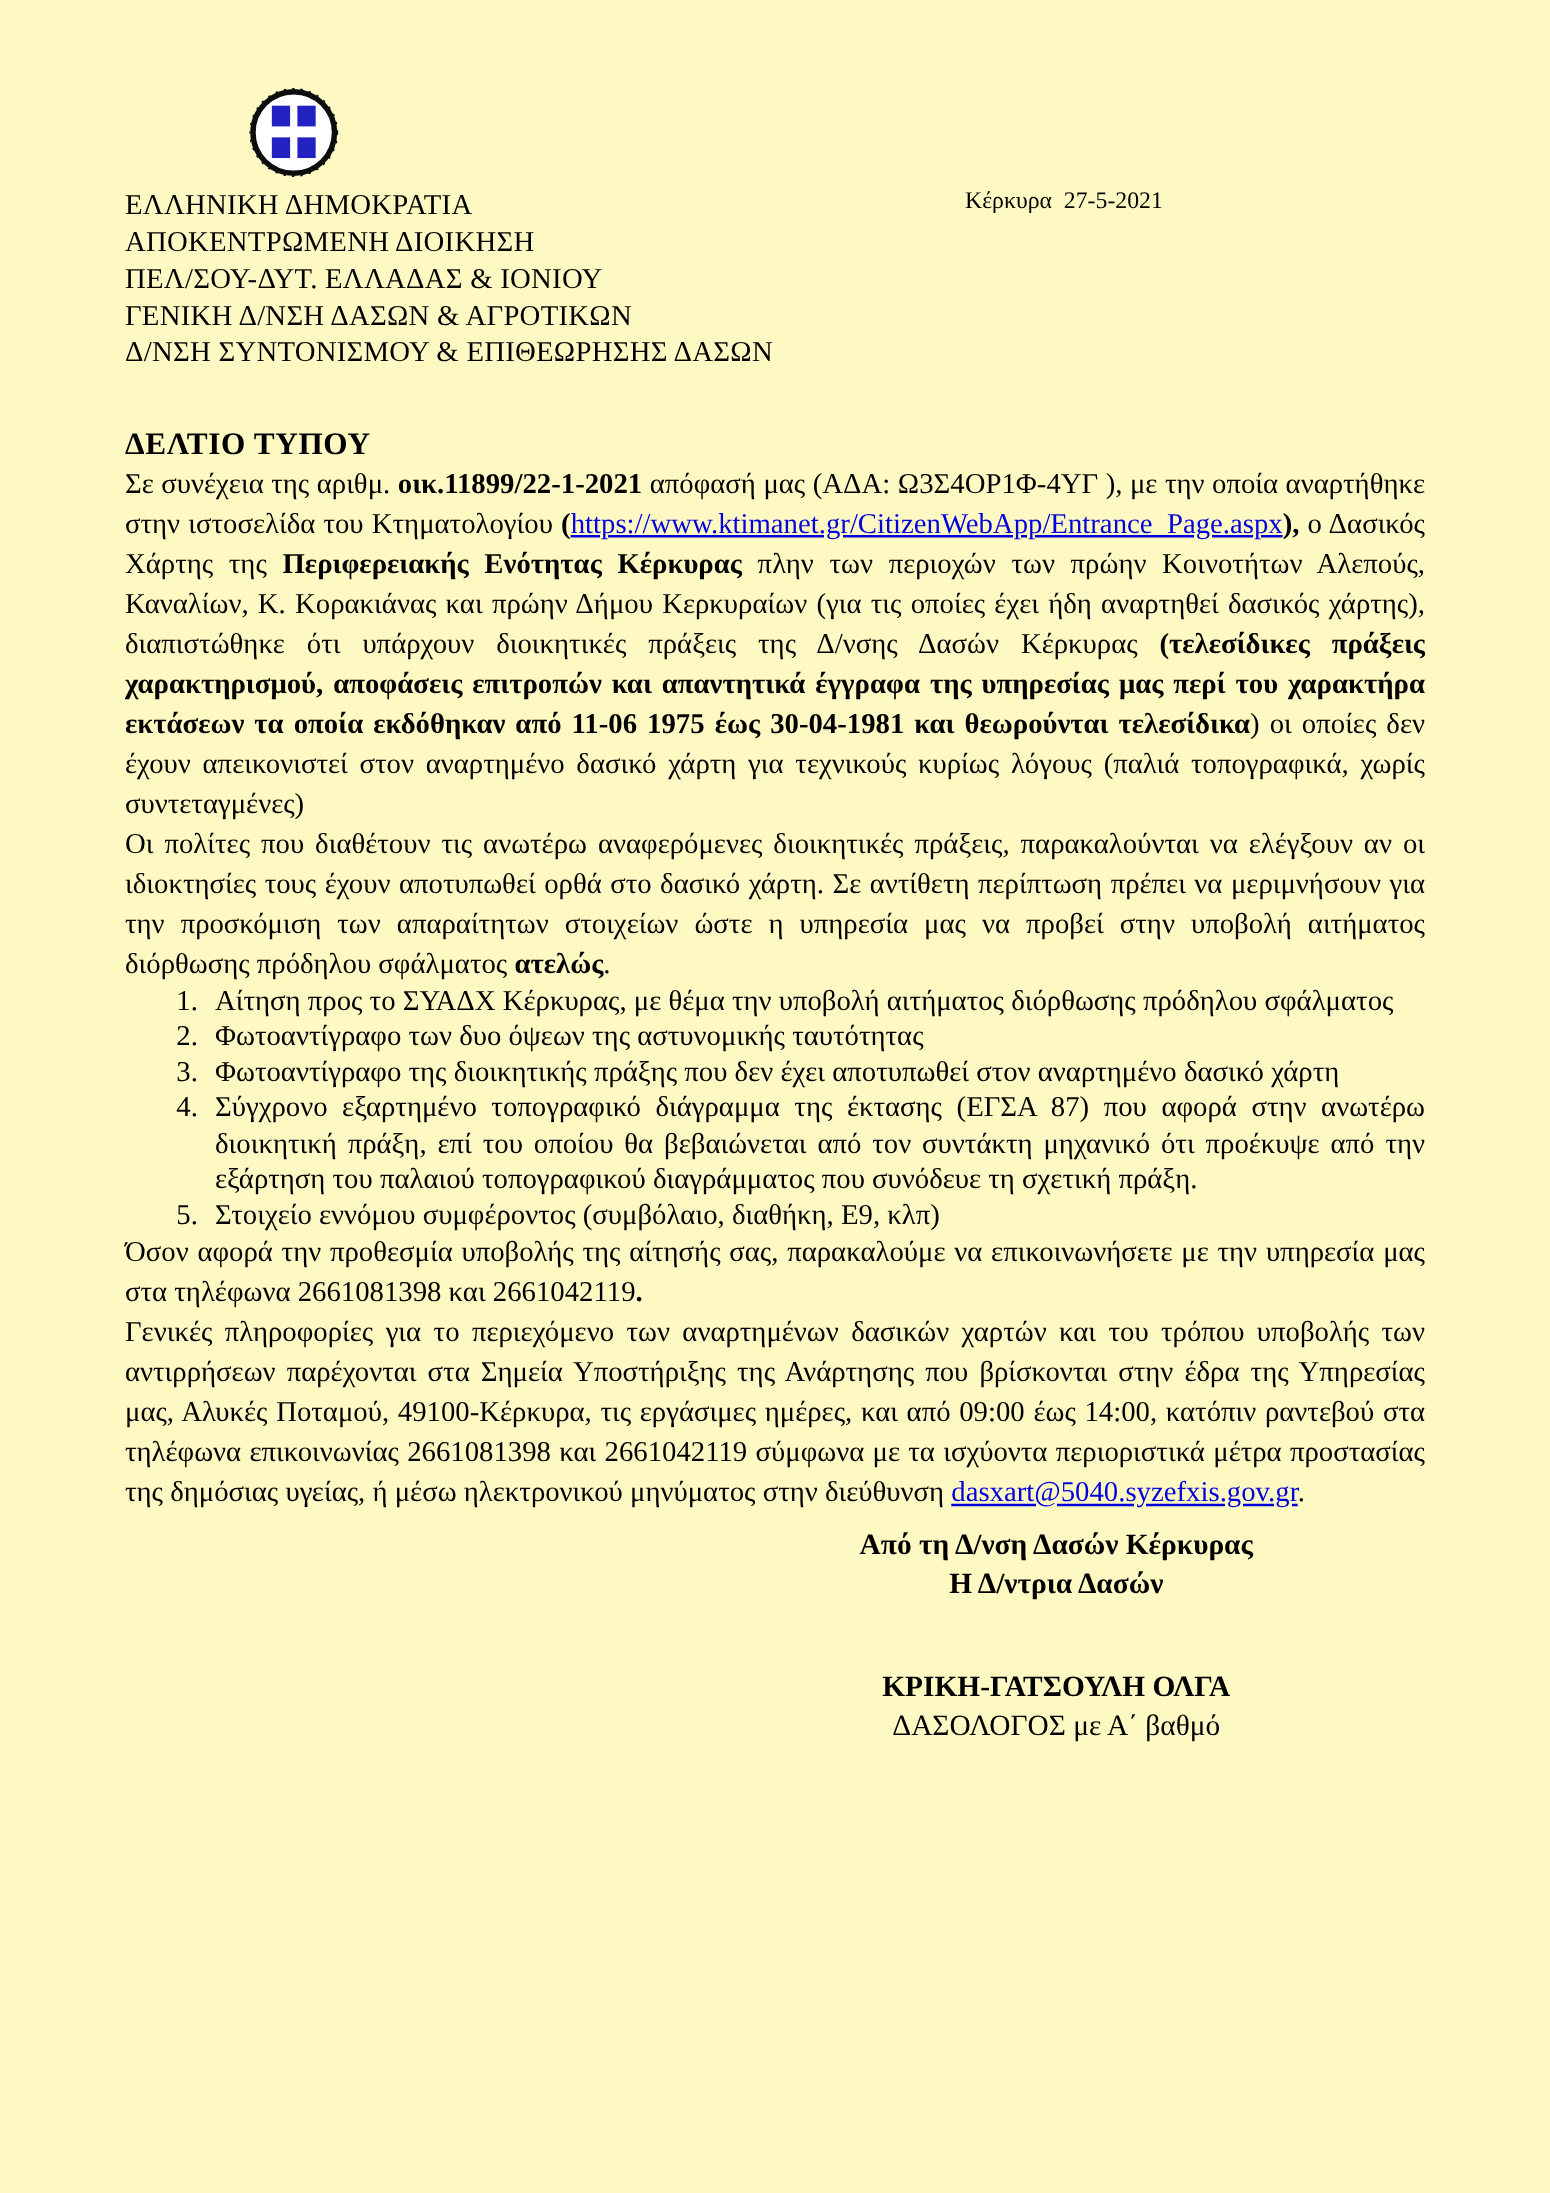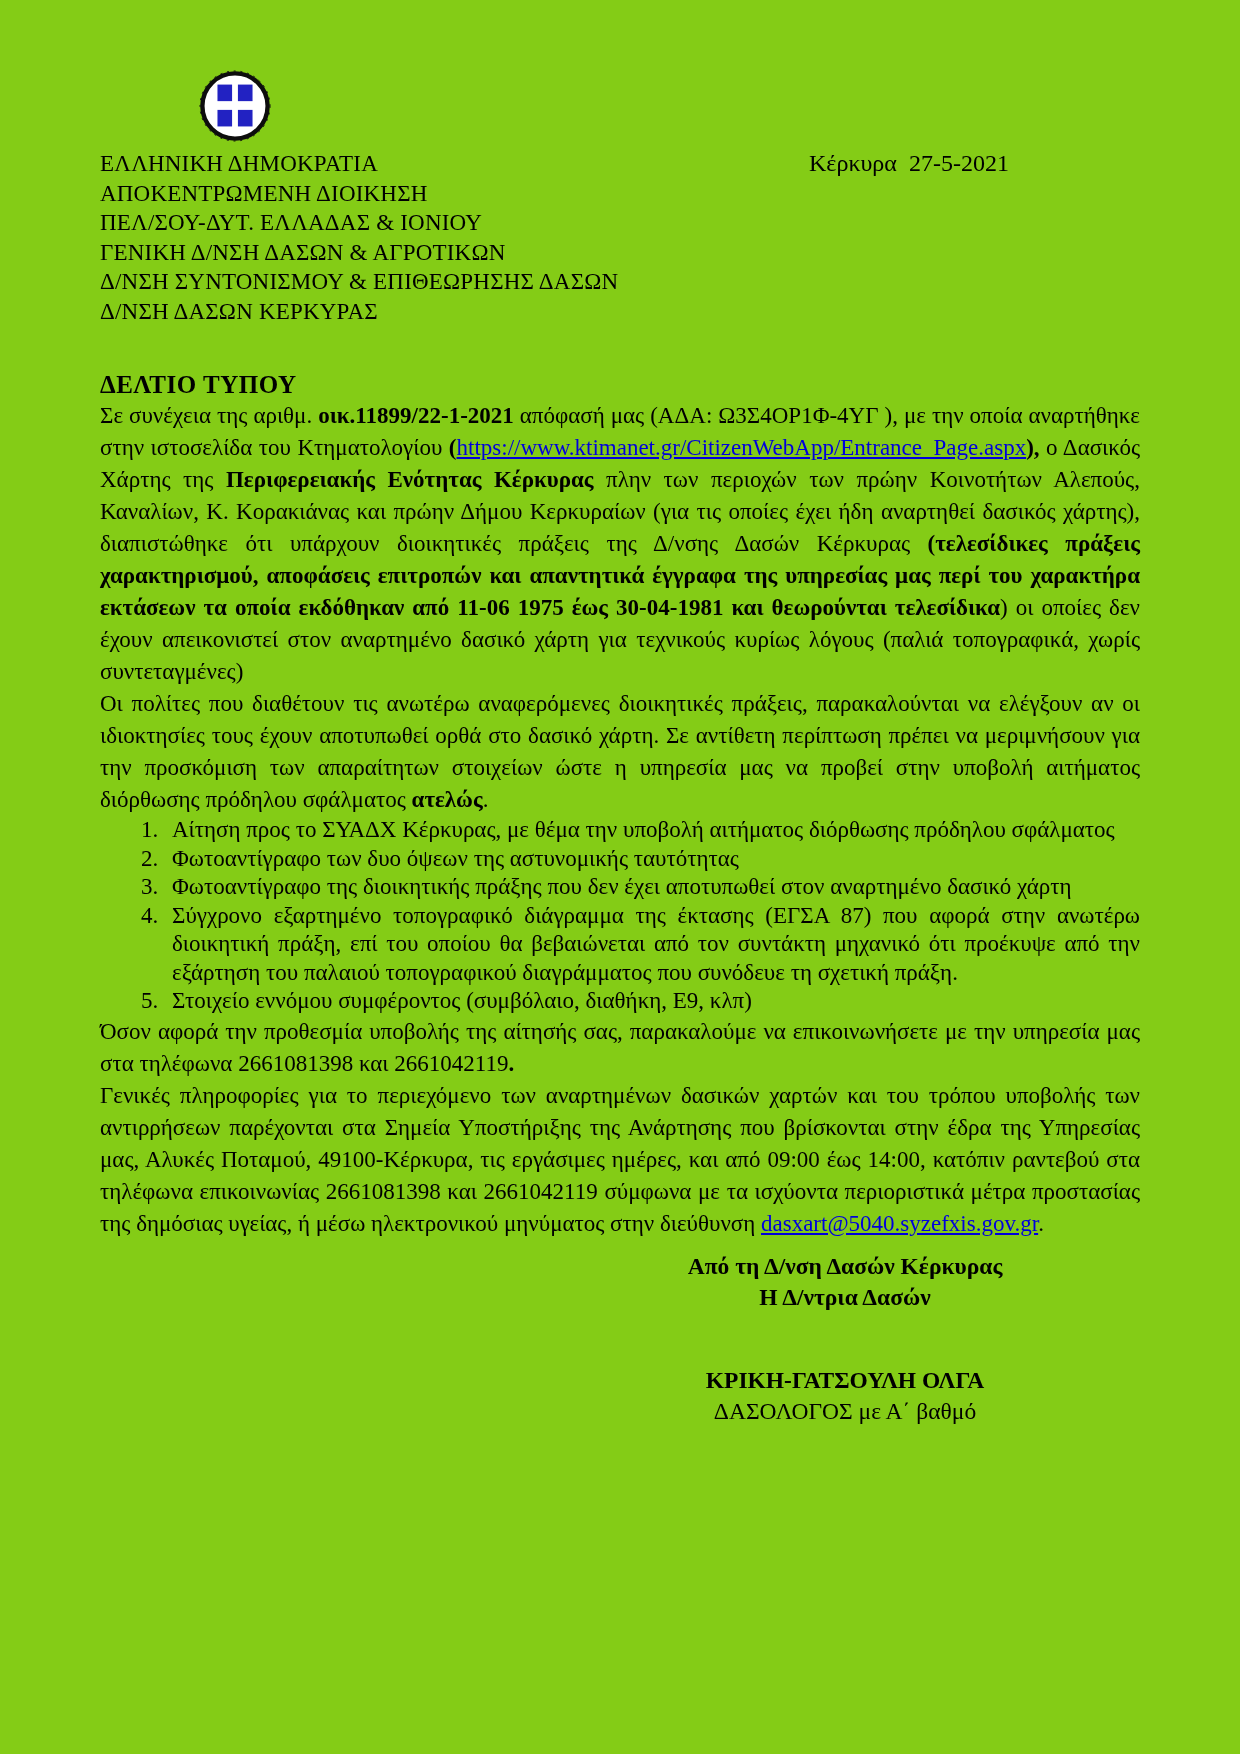--- a/index.html
+++ b/index.html
@@ -1,39 +1,39 @@
 <!DOCTYPE html>
 <html lang="el"><head>
 <meta charset="utf-8">
 <style>
   html,body { margin:0; padding:0; background:#ffffff; }
   .page {
     position:relative;
     width:1240px; height:1754px;
     margin:0 auto;
-    background:#84cc16;
+    background:#fef9c3;
     color:#000;
     font-family:"Liberation Serif", serif;
     overflow:hidden;
   }
   .content {
     position:absolute; left:100px; top:0; width:1040px;
   }
   .emblem {
     margin:68px 0 0 98px;
     width:74px; height:76px; display:block;
   }
   .header-row { position:relative; margin-top:5px; }
   .header-lines div {
     font-size:23px; line-height:29.5px; letter-spacing:0.2px;
     white-space:nowrap;
   }
   .date-line {
-    position:absolute; left:709px; top:1px;
-    font-size:24px; white-space:pre;
+    position:absolute; left:672px; top:1px;
+    font-size:19px; white-space:pre;
   }
   .doc-title {
     margin-top:43px;
     text-align:left;
     font-weight:bold;
     font-size:25px; line-height:31px;
     letter-spacing:0.5px;
   }
   p.body-par {
     margin:0; text-align:justify;
@@ -99,21 +99,20 @@
       </g>
     </svg>
 
     <div class="header-row">
       <div class="header-lines">
         <div>ΕΛΛΗΝΙΚΗ ΔΗΜΟΚΡΑΤΙΑ</div>
         <div>ΑΠΟΚΕΝΤΡΩΜΕΝΗ ΔΙΟΙΚΗΣΗ</div>
         <div>ΠΕΛ/ΣΟΥ-ΔΥΤ. ΕΛΛΑΔΑΣ &amp; ΙΟΝΙΟΥ</div>
         <div>ΓΕΝΙΚΗ Δ/ΝΣΗ ΔΑΣΩΝ &amp; ΑΓΡΟΤΙΚΩΝ</div>
         <div>Δ/ΝΣΗ ΣΥΝΤΟΝΙΣΜΟΥ &amp; ΕΠΙΘΕΩΡΗΣΗΣ ΔΑΣΩΝ</div>
-        <div>Δ/ΝΣΗ ΔΑΣΩΝ ΚΕΡΚΥΡΑΣ</div>
       </div>
       <div class="date-line">Κέρκυρα  27-5-2021</div>
     </div>
 
     <div class="doc-title">ΔΕΛΤΙΟ ΤΥΠΟΥ</div>
 
     <p class="body-par p1"><span>Σε συνέχεια της αριθμ. </span><b>οικ.11899/22-1-2021</b><span> απόφασή μας (ΑΔΑ: Ω3Σ4ΟΡ1Φ-4ΥΓ ), με την οποία αναρτήθηκε στην ιστοσελίδα του Κτηματολογίου </span><b>(</b><a class="doc-link">https://www.ktimanet.gr/CitizenWebApp/Entrance_Page.aspx</a><b>),</b><span> ο Δασικός Χάρτης της </span><b>Περιφερειακής Ενότητας Κέρκυρας</b><span> πλην των περιοχών των πρώην Κοινοτήτων Αλεπούς, Καναλίων, Κ. Κορακιάνας και πρώην Δήμου Κερκυραίων (για τις οποίες έχει ήδη αναρτηθεί δασικός χάρτης), διαπιστώθηκε ότι υπάρχουν διοικητικές πράξεις της Δ/νσης Δασών Κέρκυρας </span><b>(τελεσίδικες πράξεις χαρακτηρισμού, αποφάσεις επιτροπών και απαντητικά έγγραφα της υπηρεσίας μας περί του χαρακτήρα εκτάσεων τα οποία εκδόθηκαν από 11-06 1975 έως 30-04-1981 και θεωρούνται τελεσίδικα</b><span>) οι οποίες δεν έχουν απεικονιστεί στον αναρτημένο δασικό χάρτη για τεχνικούς κυρίως λόγους (παλιά τοπογραφικά, χωρίς συντεταγμένες)</span></p>
 
     <p class="body-par p2"><span>Οι πολίτες που διαθέτουν τις ανωτέρω αναφερόμενες διοικητικές πράξεις, παρακαλούνται να ελέγξουν αν οι ιδιοκτησίες τους έχουν αποτυπωθεί ορθά στο δασικό χάρτη. Σε αντίθετη περίπτωση πρέπει να μεριμνήσουν για την προσκόμιση των απαραίτητων στοιχείων ώστε η υπηρεσία μας να προβεί στην υποβολή αιτήματος διόρθωσης πρόδηλου σφάλματος </span><b>ατελώς</b><span>.</span></p>
 

